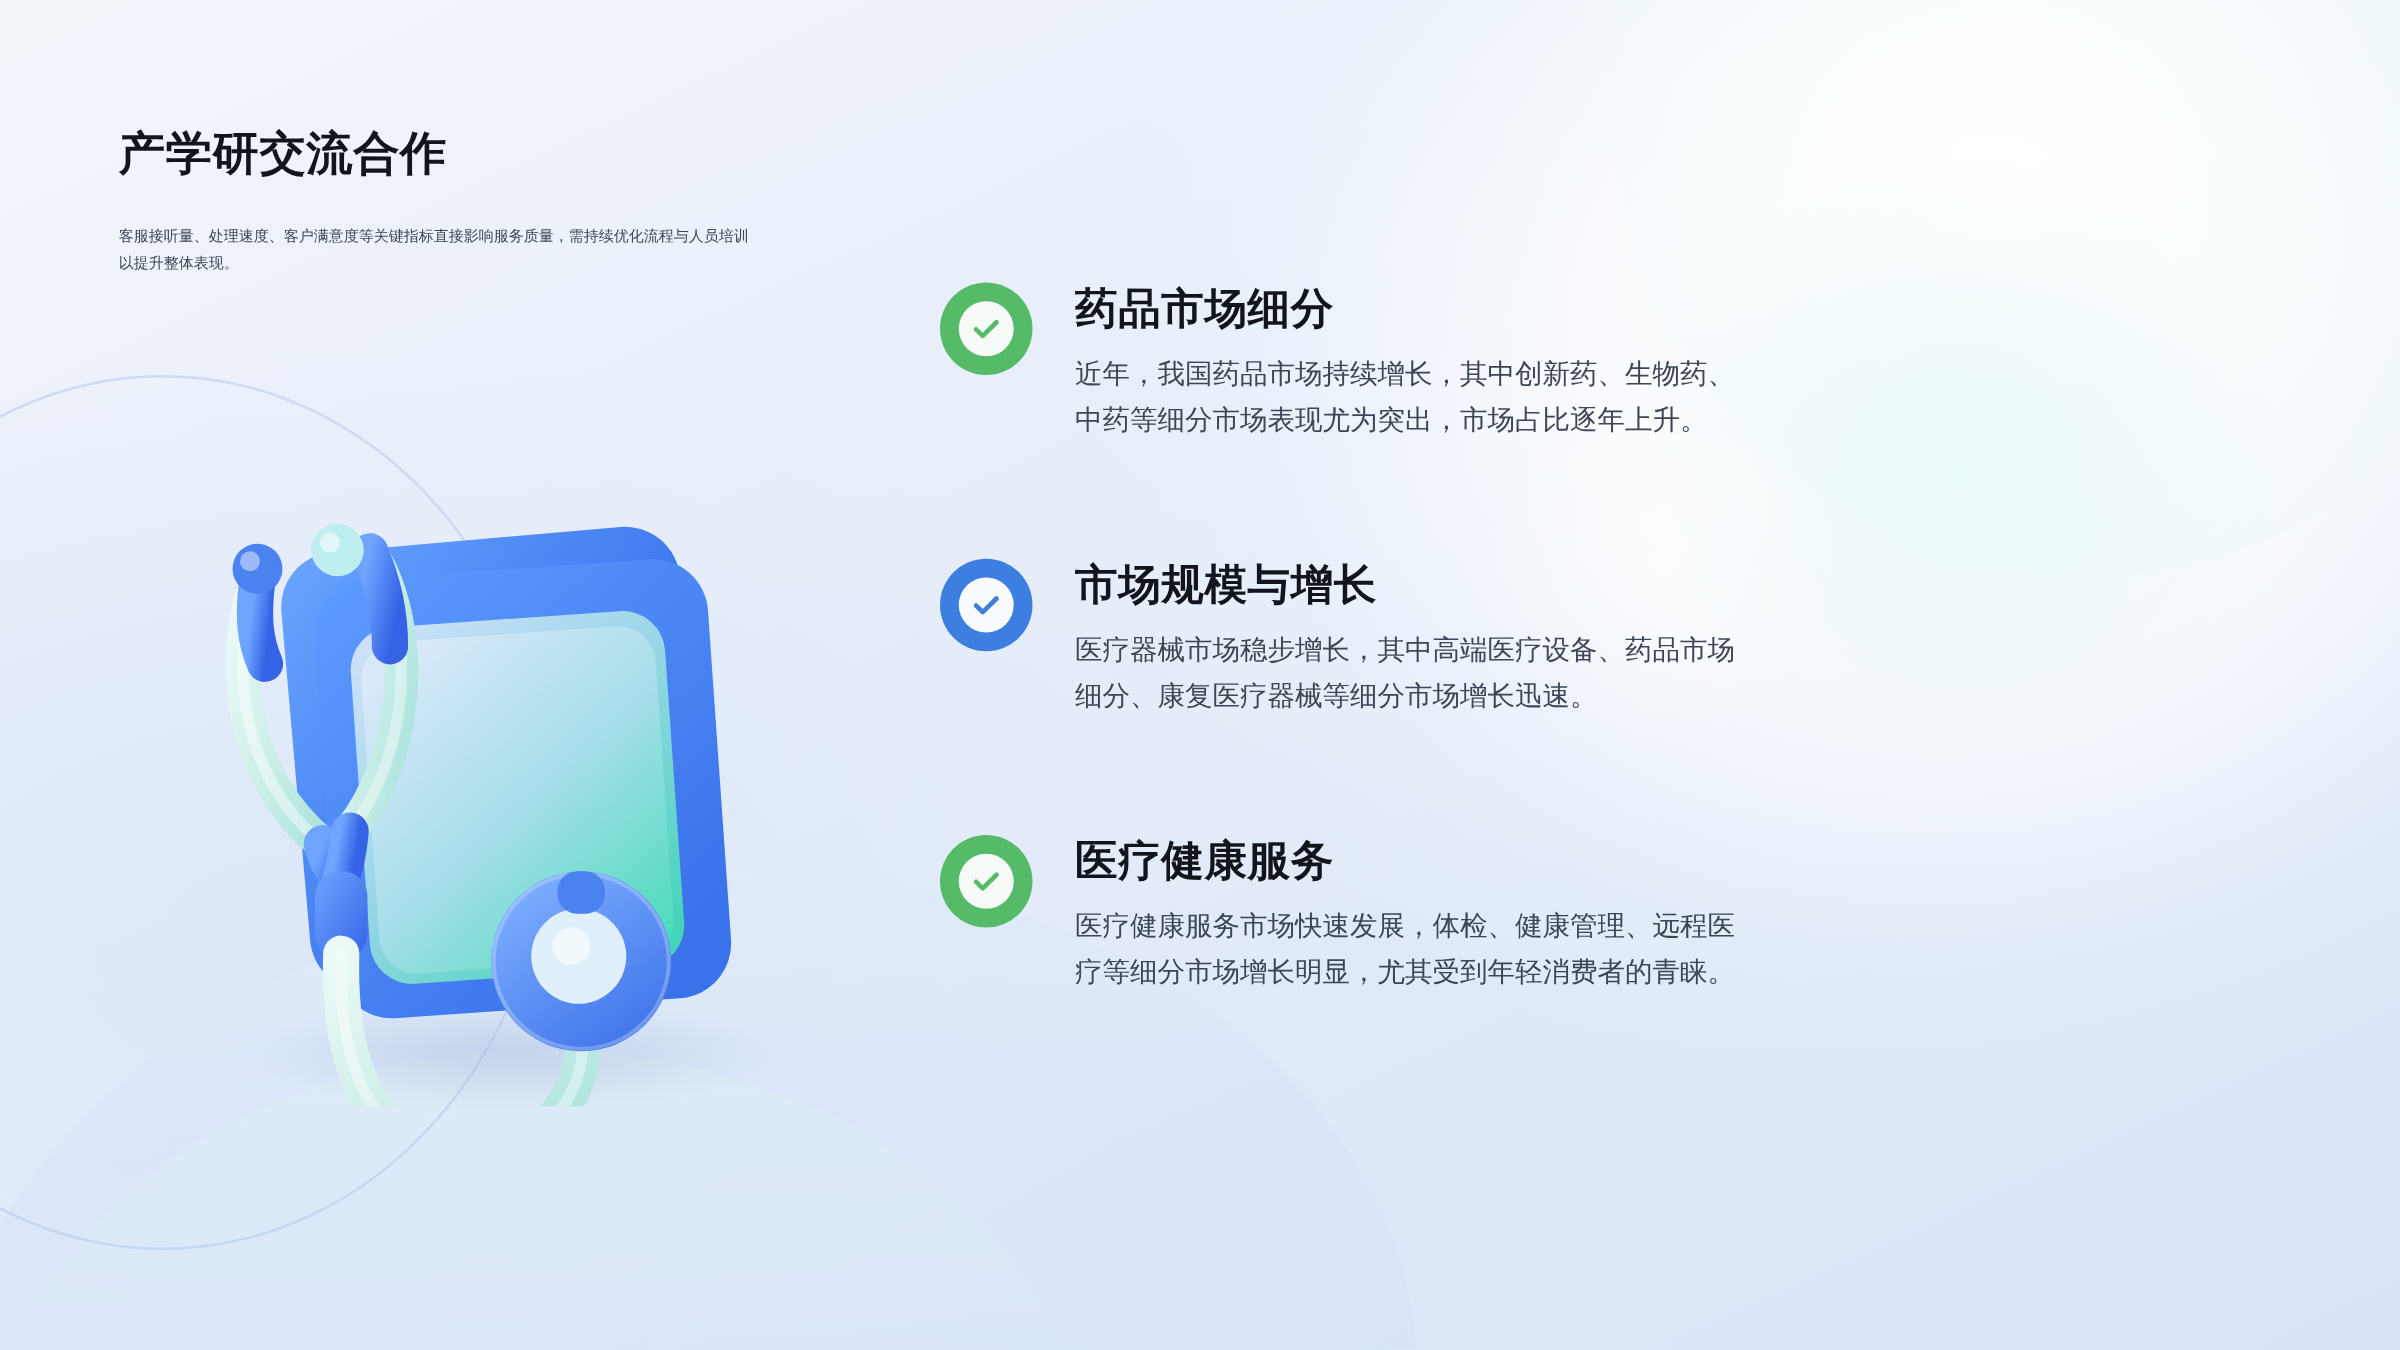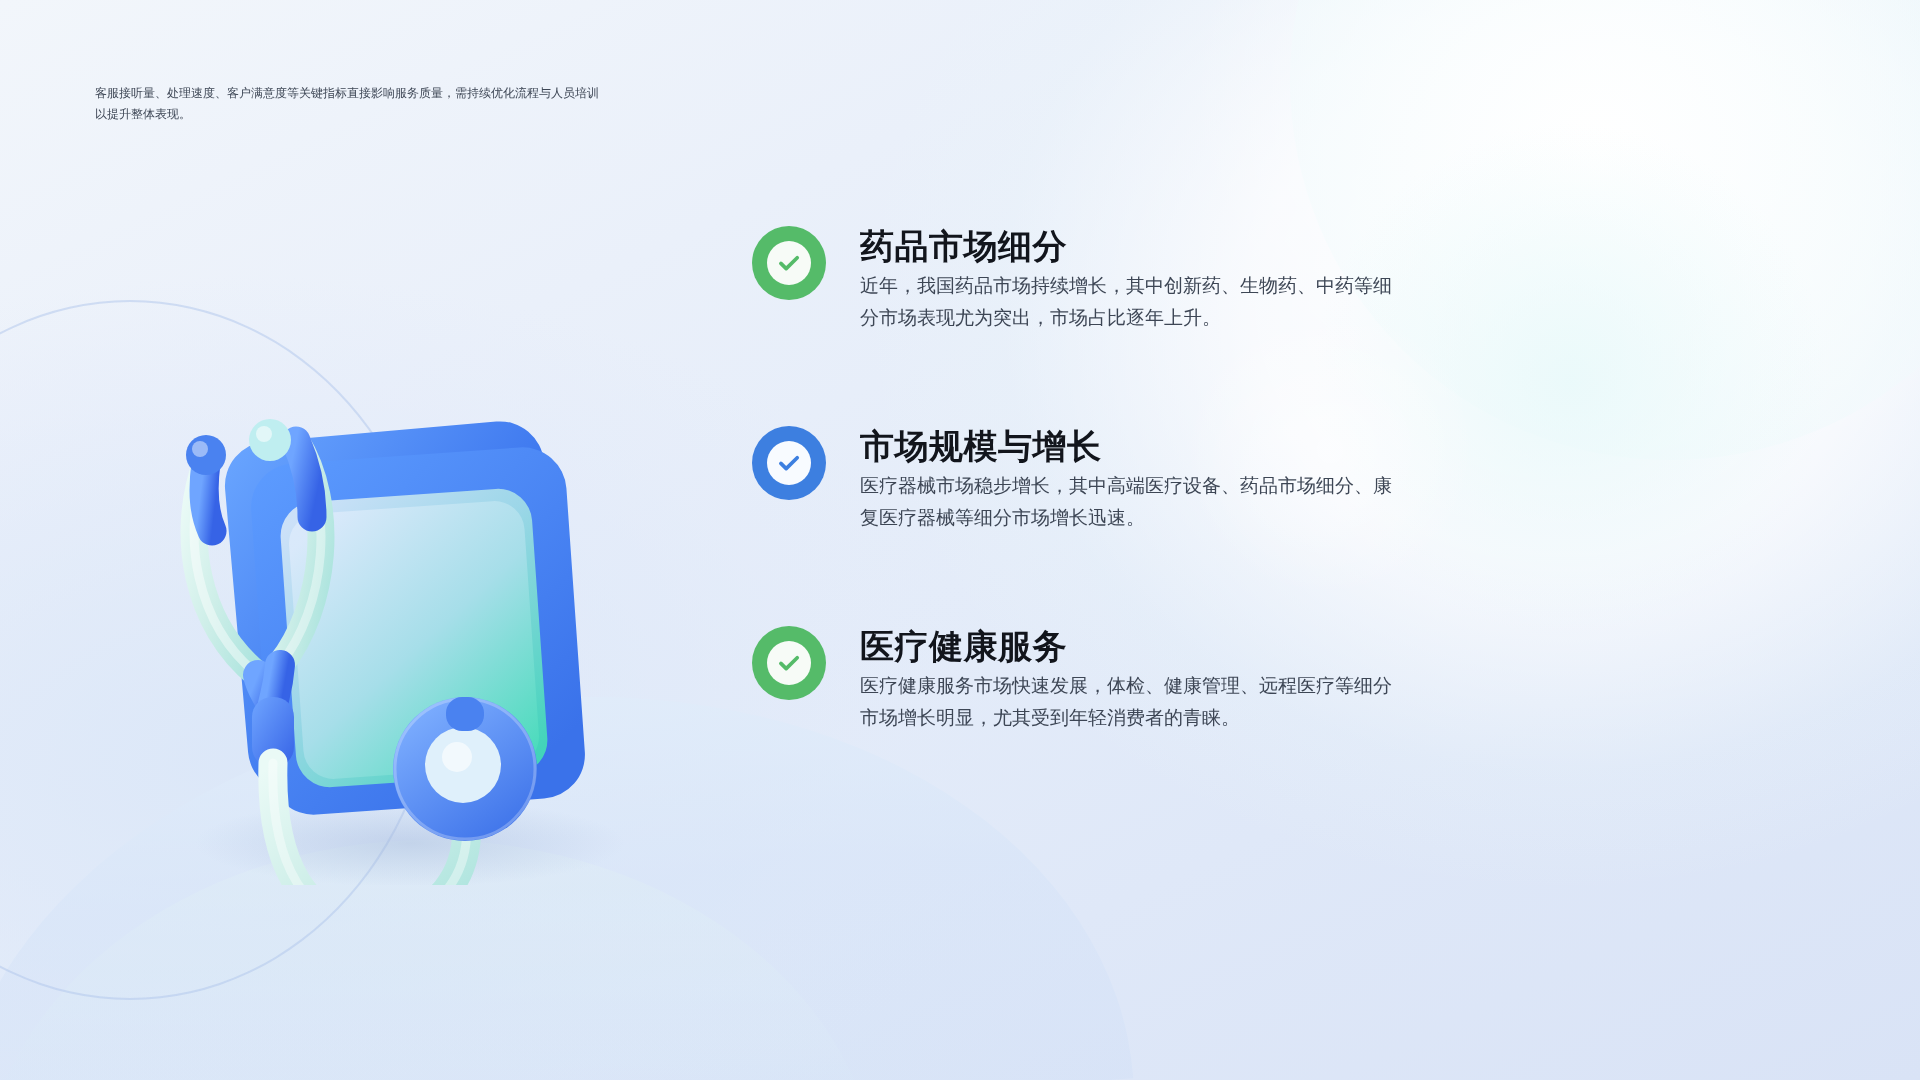--- a/index.html
+++ b/index.html
@@ -77,35 +77,36 @@
   .badge.blue  { background:#3d7fe0; }
   .badge .inner {
     width:44px; height:44px; border-radius:50%; background:#fbfdfb;
     display:flex; align-items:center; justify-content:center;
   }
   .badge.green .inner { background:#f7fbf7; }
   .badge.blue .inner  { background:#f8fbff; }
   .chk { width:26px; height:26px; display:block; }
   .f-text { padding-top:2px; }
   .f-title { font-size:34px; font-weight:800; color:#12151c; letter-spacing:0.5px; }
-  .f-desc { margin-top:0; font-size:19px; line-height:1.68; color:#3d4655; max-width:545px; }
+  .f-desc { margin-top:11px; font-size:22px; line-height:1.68; color:#3d4655; max-width:545px; }
 </style>
 </head>
 <body>
 
 <div class="slide">
 
   <div class="blob blob-a"></div>
   <div class="blob blob-b"></div>
   <div class="blob blob-c"></div>
   <div class="wave3"></div>
   <div class="wave"></div>
   <div class="wave2"></div>
 
   <div class="left">
+    <h2 class="section-title">产学研交流合作</h2>
     <p class="section-body">客服接听量、处理速度、客户满意度等关键指标直接影响服务质量，需持续优化流程与人员培训以提升整体表现。</p>
   </div>
 
   <div class="illo">
     <svg viewBox="0 0 560 540" xmlns="http://www.w3.org/2000/svg" aria-hidden="true">
       <defs>
         <linearGradient id="gBoard" x1="0" y1="0" x2="1" y2="1">
           <stop offset="0%" stop-color="#6aa6ff"></stop>
           <stop offset="55%" stop-color="#3f79ef"></stop>
           <stop offset="100%" stop-color="#2f63dd"></stop>

